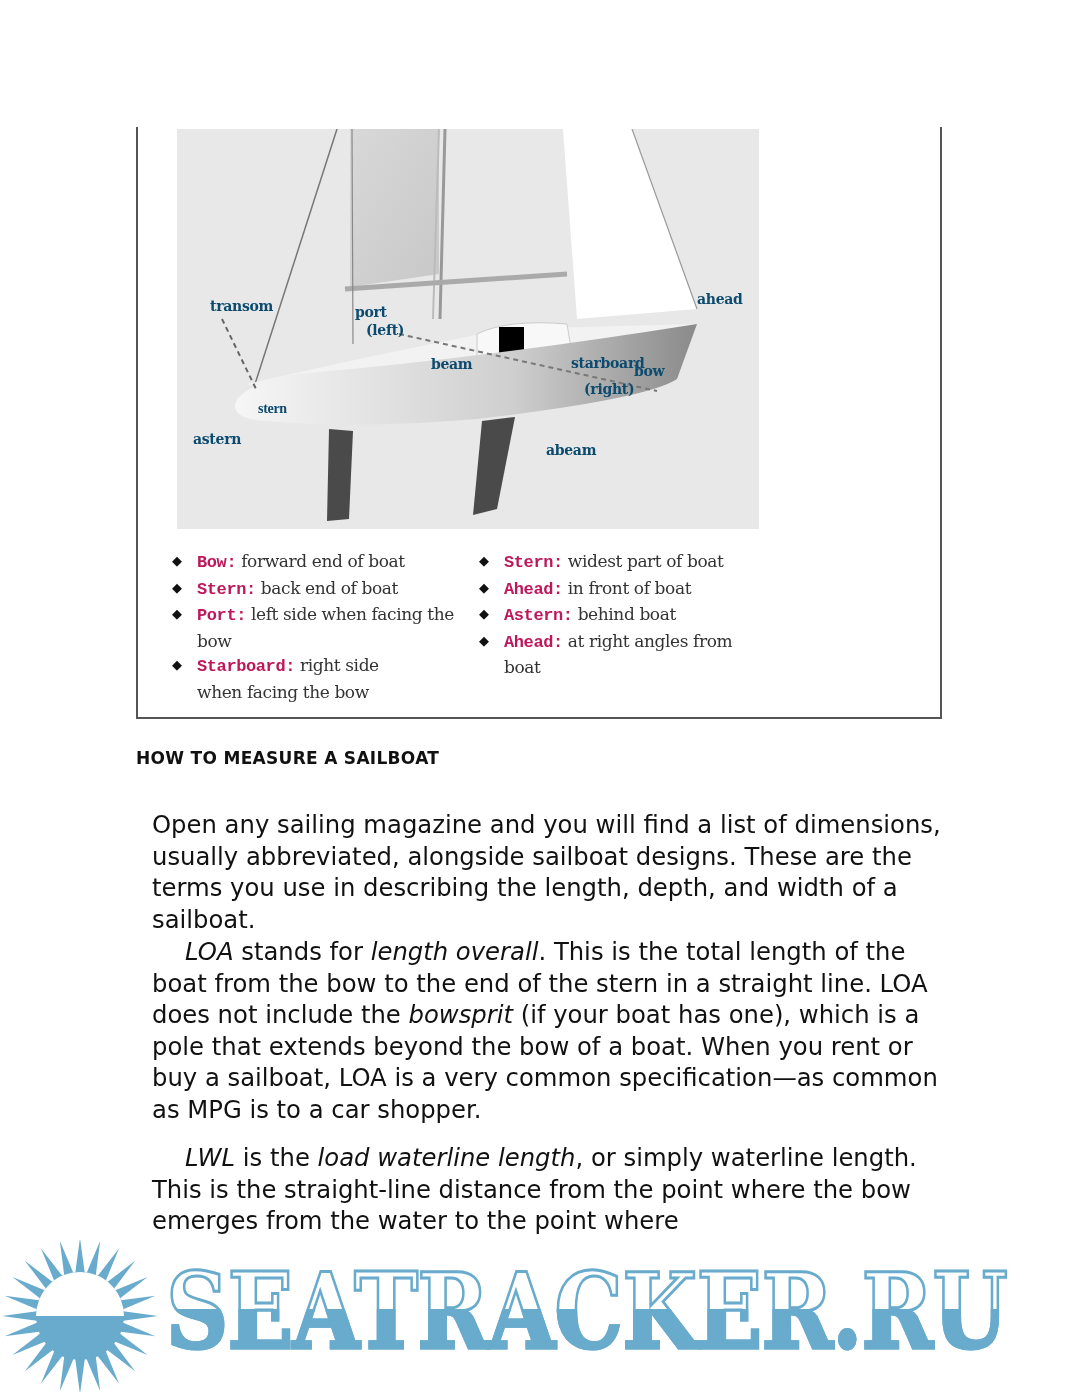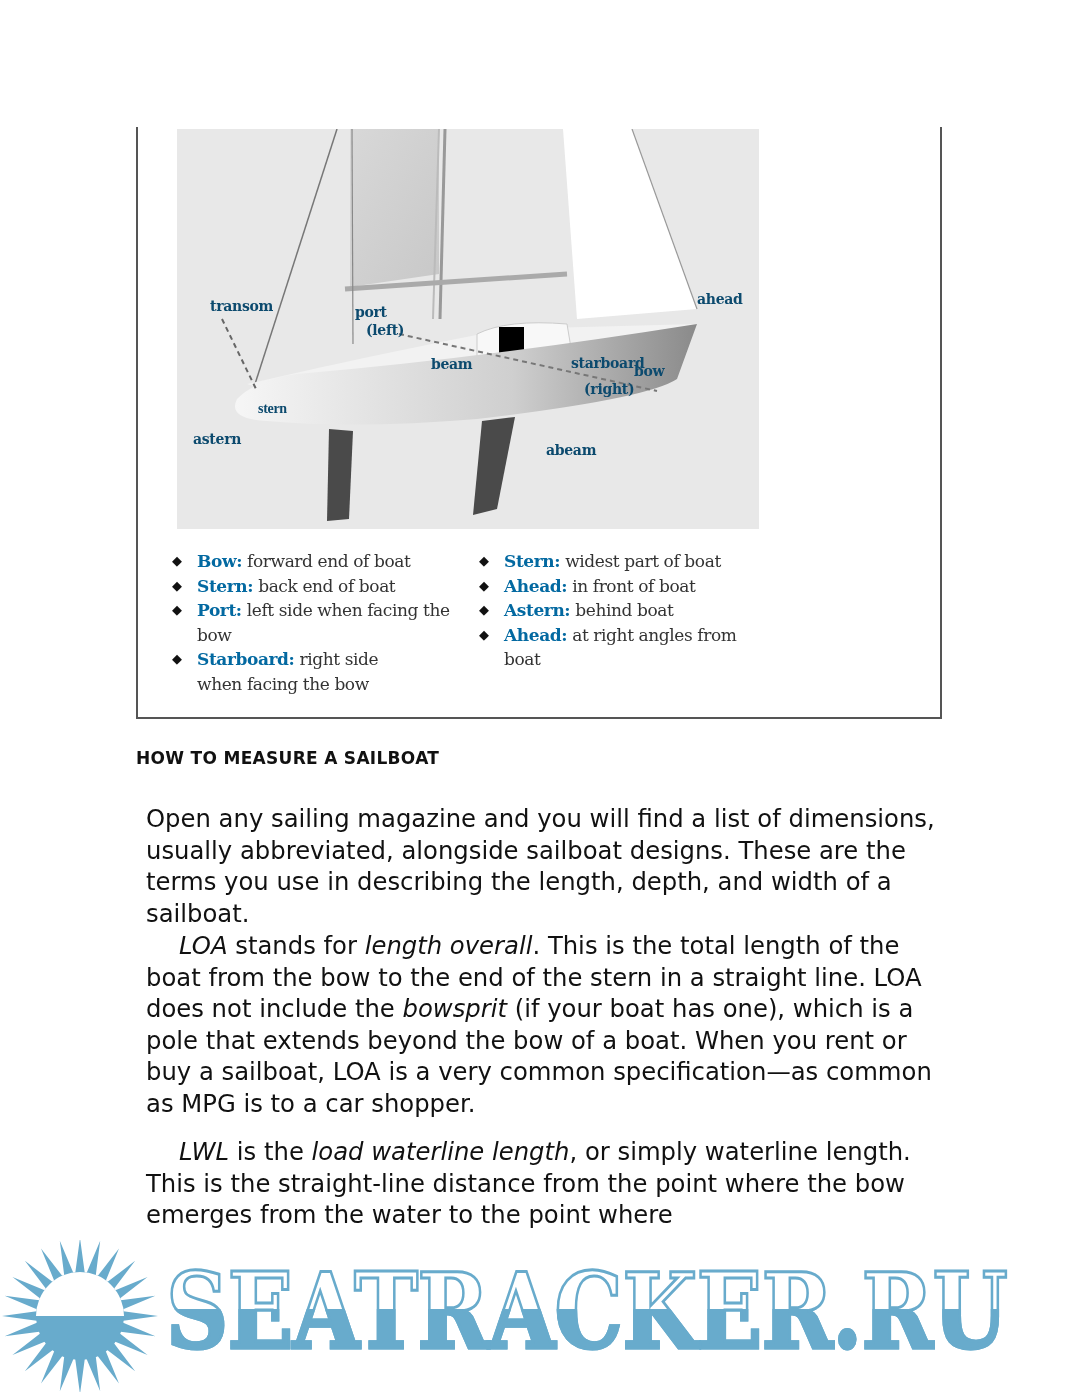--- a/index.html
+++ b/index.html
@@ -8,24 +8,24 @@
   .figure-box { position: absolute; left: 136px; top: 127px; width: 806px; height: 592px; border-left: 2px solid #555; border-right: 2px solid #555; border-bottom: 2px solid #555; box-sizing: border-box; }
   .illustration { position: absolute; left: 177px; top: 129px; width: 582px; height: 400px; background: #e8e8e8; overflow: hidden; }
   .illustration svg { width: 100%; height: 100%; display: block; }
   .illus-label { position: absolute; font-family: "DejaVu Serif", serif; font-size: 14px; font-weight: bold; color: #0c4a6e; line-height: 1.15; letter-spacing: -0.3px; }
 
   .legend { position: absolute; top: 549px; font-family: "DejaVu Serif", serif; font-size: 17px; color: #333; line-height: 24.5px; letter-spacing: -0.4px; }
   .legend.col1 { left: 172px; width: 290px; }
   .legend.col2 { left: 479px; width: 290px; }
   .legend-item { position: relative; padding-left: 25px; }
   .legend-item .bullet { position: absolute; left: 0; top: 0; font-size: 13px; color: #111; }
-  .legend-item b { color: #0369a1; }
+  .legend-item b { color: #be185d; font-family: Liberation Mono, monospace; }
 
   .section-heading { position: absolute; left: 136px; top: 748px; font-size: 17px; font-weight: bold; letter-spacing: 0.3px; margin: 0; }
-  .para { position: absolute; left: 136px; width: 812px; font-size: 24.3px; line-height: 31.6px; margin: 10px; color: #111; }
+  .para { position: absolute; left: 136px; width: 812px; font-size: 24.3px; line-height: 31.6px; margin: 16px; color: #111; }
   .para.p1 { top: 793px; }
   .para.p2 { top: 920px; text-indent: 33px; }
   .para.p3 { top: 1126px; text-indent: 33px; }
 
   .watermark { position: absolute; left: 0; top: 1236px; width: 1048px; height: 161px; }
   .sun { position: absolute; left: 0; top: 4px; width: 160px; height: 152px; }
   .wm-text { position: absolute; left: 166px; top: 24px; font-family: "DejaVu Serif", serif; font-weight: bold; font-size: 104px; line-height: 1; letter-spacing: -1px; color: #fff; -webkit-text-stroke: 3px #68abcc; white-space: nowrap;
     background: linear-gradient(to bottom, #ffffff 0%, #ffffff 47%, #68abcc 47%, #68abcc 100%); -webkit-background-clip: text; background-clip: text; -webkit-text-fill-color: transparent; transform: scaleX(0.83); transform-origin: left top; }
 </style>
 </head>

